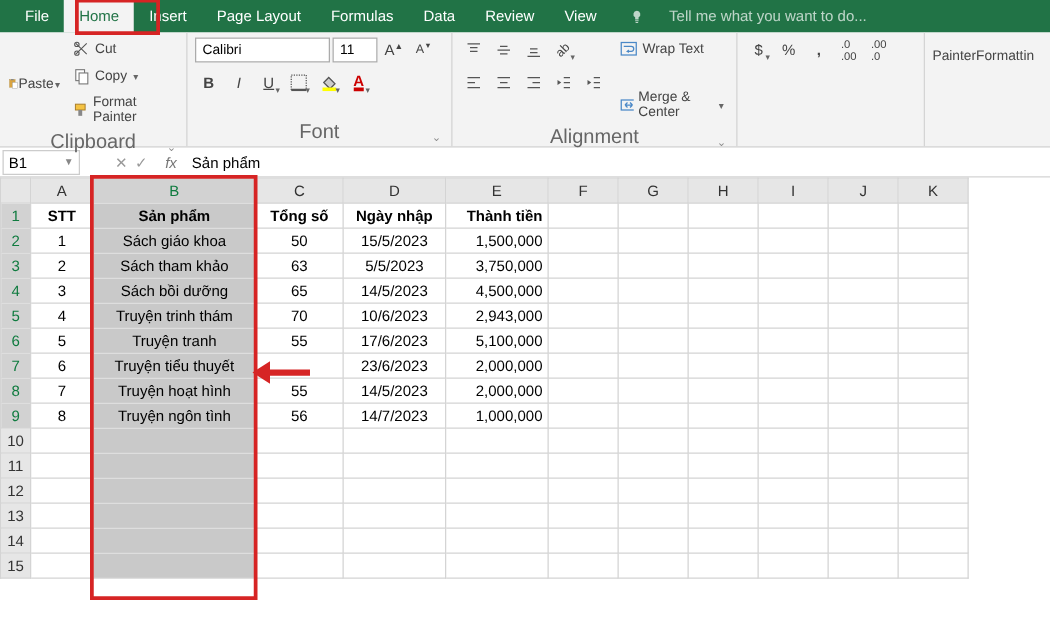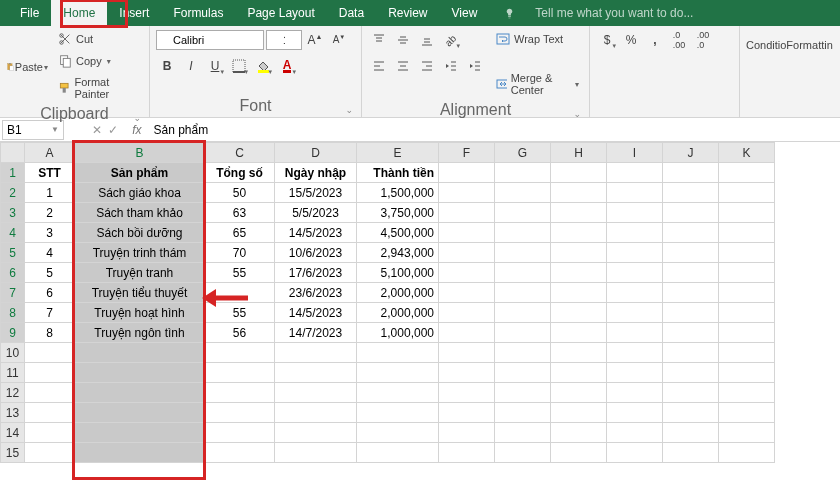--- a/index.html
+++ b/index.html
@@ -13,21 +13,21 @@
 .group { border-right: 1px solid #d4d4d4; padding: 3px 6px 0 6px; display: flex; flex-direction: column; justify-content: space-between; }
 .group-label { text-align: center; font-size: 16px; color: #666; padding: 2px 0; position: relative; }
 .group-label::after { content: "⌄"; position: absolute; right: 2px; bottom: 2px; font-size: 9px; color: #888; }
 .group-body { display: flex; gap: 6px; flex: 1; }
 .vstack { display: flex; flex-direction: column; gap: 2px; }
 .hstack { display: flex; gap: 2px; align-items: center; }
 .ribbon-btn { font-size: 11px; color: #444; padding: 2px 3px; display: flex; align-items: center; gap: 4px; cursor: pointer; border: 1px solid transparent; }
 .big-btn { display: flex; flex-direction: row; align-items: center; justify-content: flex-start; width: 42px; font-size: 11px; color: #444; padding-top: 2px; cursor: pointer; }
 .big-btn svg { width: 26px; height: 28px; }
 .dd { font-size: 8px; color: #666; margin-left: 1px; }
-select.combo, input.combo { font-size: 11px; border: 1px solid #ababab; background: #fff; height: 20px; padding: 0 16px; }
+select.combo, input.combo { font-size: 11px; border: 1px solid #ababab; background: #fff; height: 20px; padding: 0 5px; }
 .icon-btn { width: 22px; height: 22px; display: flex; align-items: center; justify-content: center; border: 1px solid transparent; cursor: pointer; font-size: 12px; color: #444; position: relative; }
 .icon-btn.split::after { content: "▾"; font-size: 7px; color: #666; position: absolute; right: 1px; bottom: 0; }
 .fmla-bar { height: 24px; border-bottom: 1px solid #d4d4d4; display: flex; align-items: center; font-size: 12px; }
 .name-box { width: 62px; border: 1px solid #ccc; margin: 2px 2px 2px 2px; height: 20px; padding: 0 4px; display: flex; align-items: center; justify-content: space-between; }
 .name-box .dd2 { font-size: 8px; color: #888; }
 .fx-btns { display: flex; gap: 6px; padding: 0 8px; color: #999; font-size: 12px; }
 .fx-lbl { font-style: italic; color: #777; padding: 0 6px; font-size: 12px; }
 .fmla-input { flex: 1; border: none; outline: none; padding: 0 6px; font-size: 12px; height: 20px; }
 .sheet { position: relative; }
 table.grid { border-collapse: collapse; table-layout: fixed; }
@@ -44,22 +44,22 @@
 </style>
 </head>
 <body>
 
 <div class="highlight-home"></div>
 
 <div class="tabbar">
   <div class="tab">File</div>
   <div class="tab active">Home</div>
   <div class="tab">Insert</div>
+  <div class="tab">Page Layout</div>
   <div class="tab">Formulas</div>
-  <div class="tab">Page Layout</div>
   <div class="tab">Data</div>
   <div class="tab">Review</div>
   <div class="tab">View</div>
   <div class="tell-me">
     <svg viewBox="0 0 16 16">
         <path fill="#fff" d="M8 1a4 4 0 00-2 7.5V11h4V8.5A4 4 0 008 1zM6 12h4v1H6zM6.5 14h3v1h-3z"></path>
       </svg>
     <span>Tell me what you want to do...</span>
   </div>
 </div>
@@ -265,21 +265,21 @@
   </div>
 
   <div class="group" style="width:60px;border-right:none">
     <div class="big-btn" style="width:56px">
       <svg width="26" height="26" viewBox="0 0 26 26">
           <rect x="2" y="2" width="22" height="22" fill="#fff" stroke="#888"></rect>
           <rect x="4" y="4" width="8" height="4" fill="#e06666"></rect>
           <rect x="4" y="10" width="14" height="4" fill="#f6b26b"></rect>
           <rect x="4" y="16" width="6" height="4" fill="#93c47d"></rect>
         </svg>
-      <span>Conditio</span>
+      <span>Painter</span>
       <span>Formattin</span>
     </div>
   </div>
 </div>
 
 <div class="fmla-bar">
   <div class="name-box">
       <span>B1</span>
       <span class="dd2">▼</span>
     </div>

